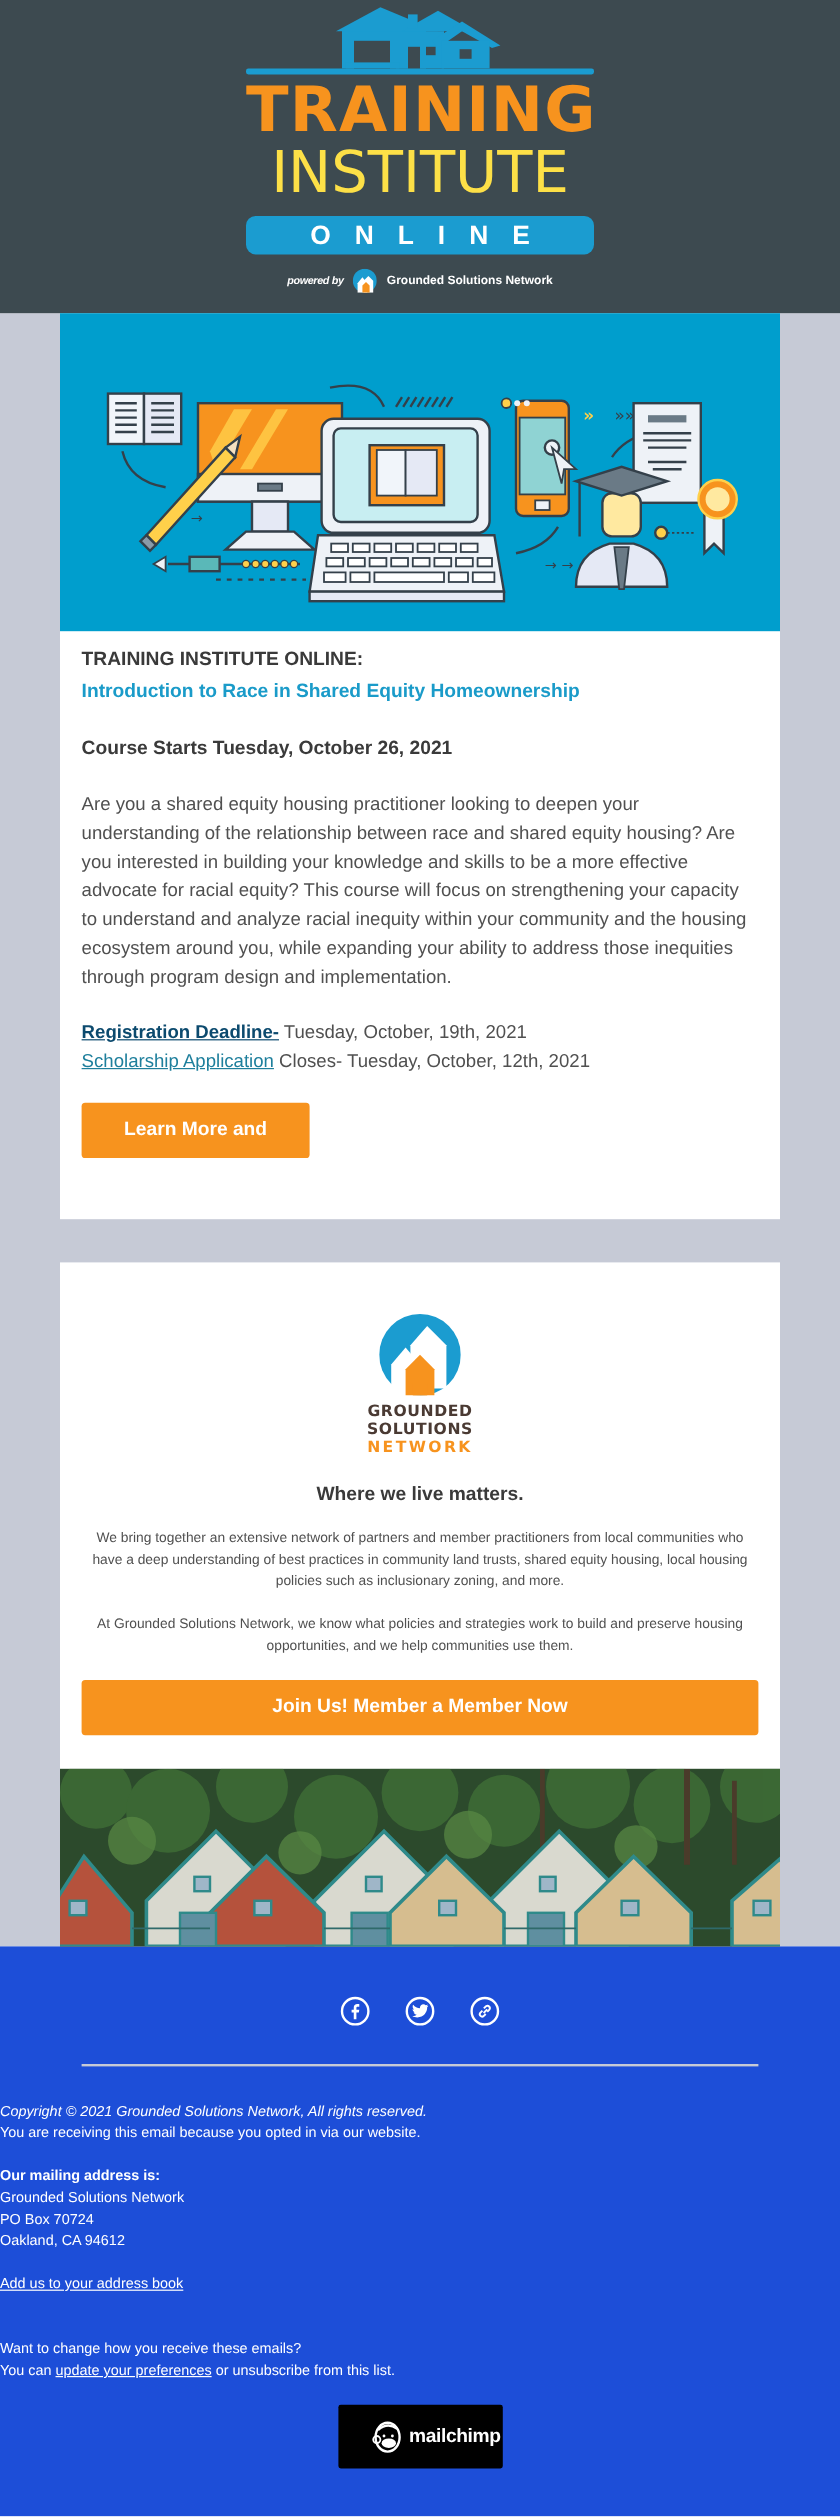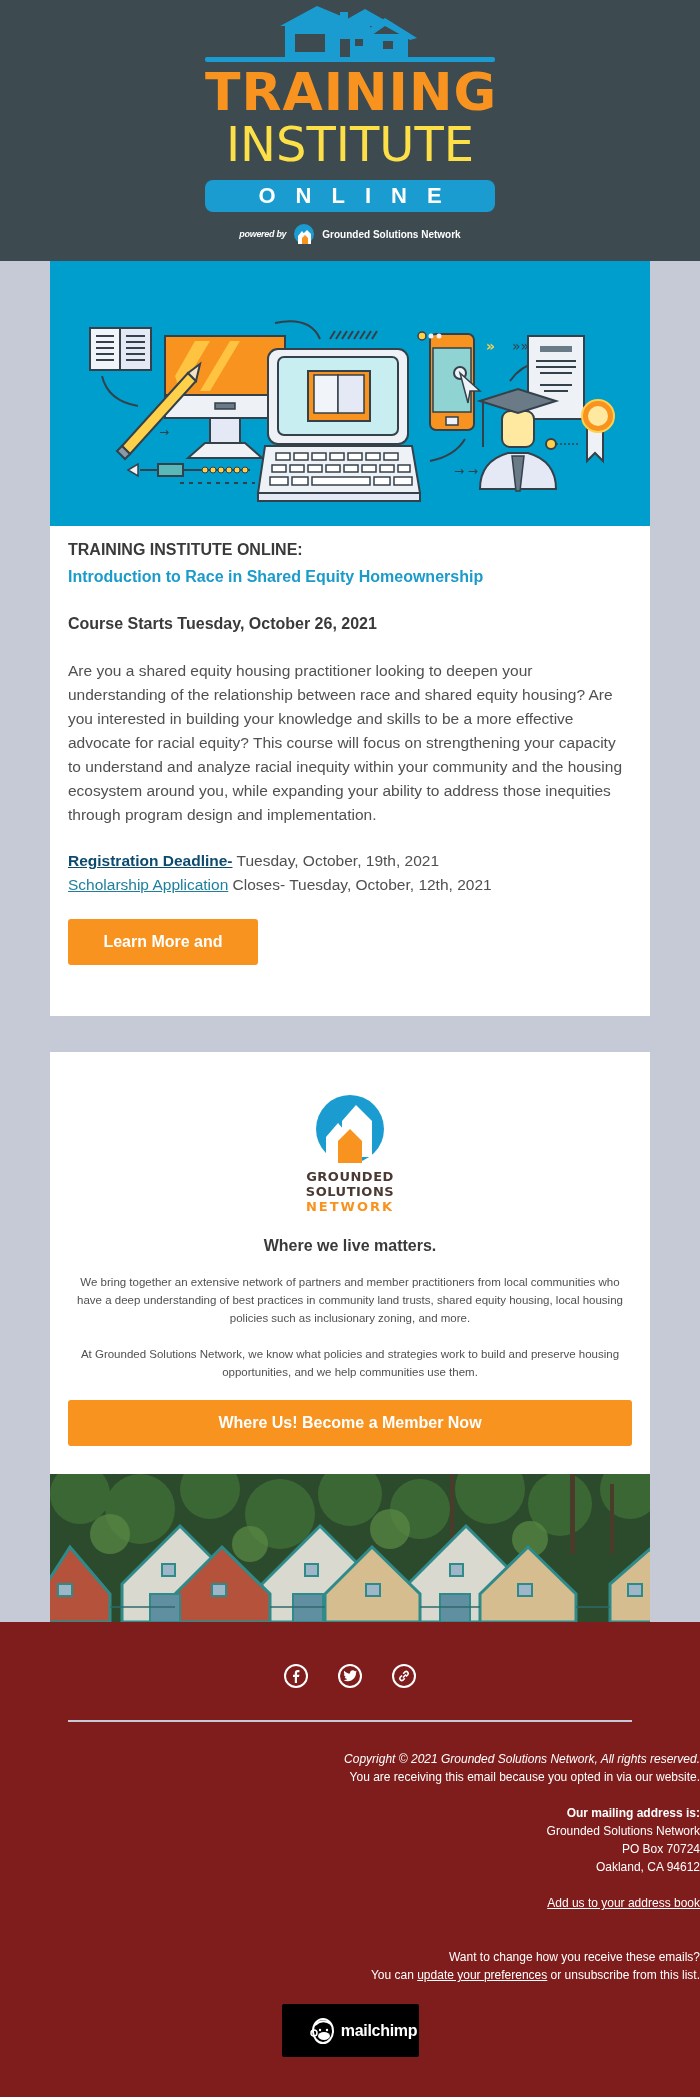--- a/index.html
+++ b/index.html
@@ -48,21 +48,21 @@
   .gsn-text { position: absolute; left: 0; top: 74px; width: 100px; font-family: "DejaVu Sans", sans-serif; font-weight: bold; font-size: 13px; line-height: 15px; color: #4a3a33; letter-spacing: 0.5px; }
   .gsn-text .net { color: #f7931e; letter-spacing: 2px; }
   .tagline { font-size: 16px; font-weight: bold; color: #3a3a3a; margin-top: 14px; }
   .about p { font-size: 11.5px; line-height: 18px; color: #505050; margin-top: 18px; padding: 0 2px; }
   .about p + p { margin-top: 18px; }
   .btn-join { display: block; margin-top: 19px; height: 46px; line-height: 46px; width: 564px; font-size: 16px; }
 
   .photo { width: 600px; height: 148px; position: relative; overflow: hidden; background: #2f4a2e; }
 
   
-  .footer { width: 700px; background: #7f1d1d; padding-top: 42px; padding-bottom: 40px; text-align: right; color: #ffffff; }
+  .footer { width: 700px; background: #1d4ed8; padding-top: 42px; padding-bottom: 40px; text-align: left; color: #ffffff; }
   .social { display: flex; justify-content: center; gap: 30px; }
   .social-icon { width: 24px; height: 24px; border: 2px solid #ffffff; border-radius: 50%; display: flex; align-items: center; justify-content: center; cursor: pointer; }
   .divider { width: 564px; height: 2px; background: #c6cad6; margin: 32px auto 0 auto; }
   .footer-text { font-size: 12px; line-height: 18px; color: #ffffff; }
   .copyright { margin-top: 28px; font-style: italic; }
   .mailing { margin-top: 18px; }
   .mailing b { font-weight: bold; }
   .footer-text a { text-decoration: underline; color: #ffffff; }
   .addbook { margin-top: 18px; }
   .change { margin-top: 36px; }
@@ -276,21 +276,21 @@
           <div>GROUNDED</div>
           <div>SOLUTIONS</div>
           <div class="net">NETWORK</div>
         </div>
       </div>
       <div class="tagline">Where we live matters.</div>
       <div class="about">
         <p>We bring together an extensive network of partners and member practitioners from local communities who have a deep understanding of best practices in community land trusts, shared equity housing, local housing policies such as inclusionary zoning, and more.</p>
         <p>At Grounded Solutions Network, we know what policies and strategies work to build and preserve housing opportunities, and we help communities use them.</p>
       </div>
-      <a class="btn-orange btn-join">Where Us! Become a Member Now</a>
+      <a class="btn-orange btn-join">Join Us! Member a Member Now</a>
     </div>
     <div class="photo" aria-label="row of houses in front of trees">
       <svg width="600" height="148" viewBox="0 0 600 148">
         <rect width="600" height="148" fill="#2c4a2c"></rect>
         <g fill="#3d6b35" opacity="0.9">
           <circle cx="30" cy="20" r="30"></circle>
             <circle cx="90" cy="35" r="35"></circle>
             <circle cx="160" cy="15" r="30"></circle>
             <circle cx="230" cy="40" r="35"></circle>
           <circle cx="300" cy="20" r="32"></circle>

